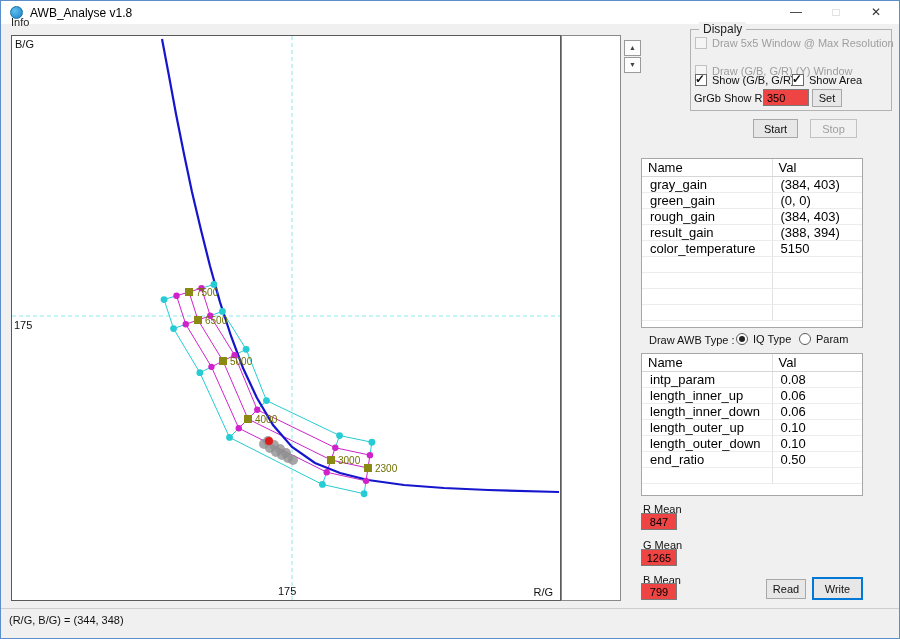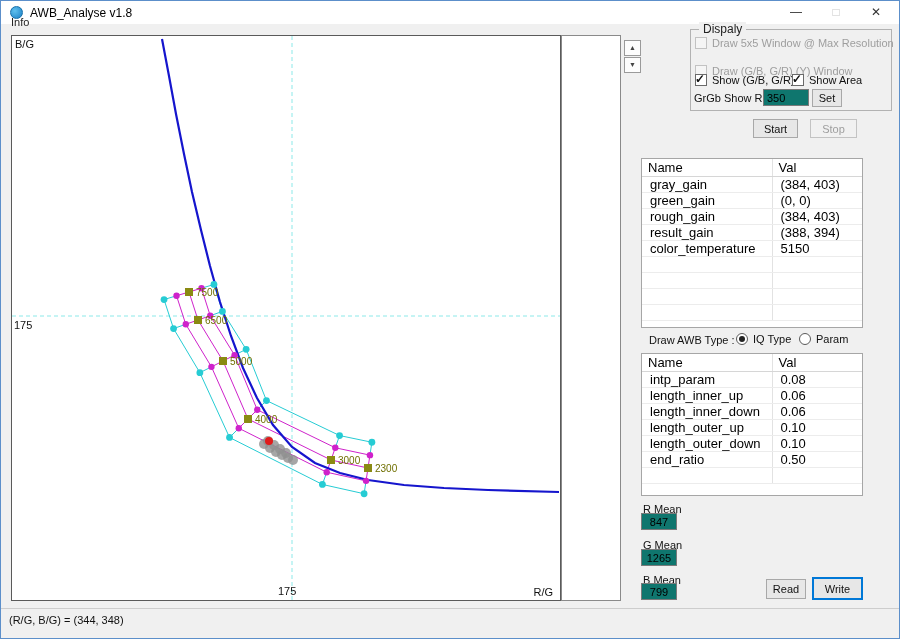--- a/index.html
+++ b/index.html
@@ -30,21 +30,21 @@
 
   .cb, .radio { position:absolute; display:flex; align-items:center; gap:5px; font-size:11px; color:#111; cursor:default; }
   .cbox { width:12px; height:12px; border:1px solid #6a6a6a; background:#fff; position:relative; flex:none; }
   .cbox.on::after { content:"✓"; position:absolute; left:-1px; top:-3px; font-size:12px; font-weight:bold; color:#111; }
   .cb.disabled { color:#9e9e9e; }
   .cb.disabled .cbox { border-color:#c2c2c2; background:#f5f5f5; }
   .rbox { width:12px; height:12px; border:1px solid #5a5a5a; border-radius:50%; background:#fff; position:relative; flex:none; }
   .rbox.on::after { content:""; position:absolute; left:2px; top:2px; width:6px; height:6px; border-radius:50%; background:#222; }
 
   .lab { position:absolute; font-size:11px; color:#111; }
-  .tin { position:absolute; border:1px solid #7a7a7a; background:#0f766e; font-size:11px; font-family:inherit; padding:0 3px; }
+  .tin { position:absolute; border:1px solid #7a7a7a; background:#ef4444; font-size:11px; font-family:inherit; padding:0 3px; }
   .tin.center { text-align:center; }
   .btn { position:absolute; background:#e7e7e7; border:1px solid #a8a8a8; font-size:11px; font-family:inherit;
          text-align:center; color:#111; padding:0; }
   .btn.disabled { color:#9e9e9e; background:#f1f1f1; border-color:#c3c3c3; }
   .btn.default { border:2px solid #0078d7; }
 
   
   .dtable { position:absolute; background:#fff; border:1px solid #a6a6a6; overflow:hidden; }
   .dtable table { border-collapse:collapse; width:100%; table-layout:fixed; font-size:13px; }
   .dtable th { text-align:left; font-weight:normal; padding:0 6px; height:17px; border-bottom:1px solid #d6d6d6; }

